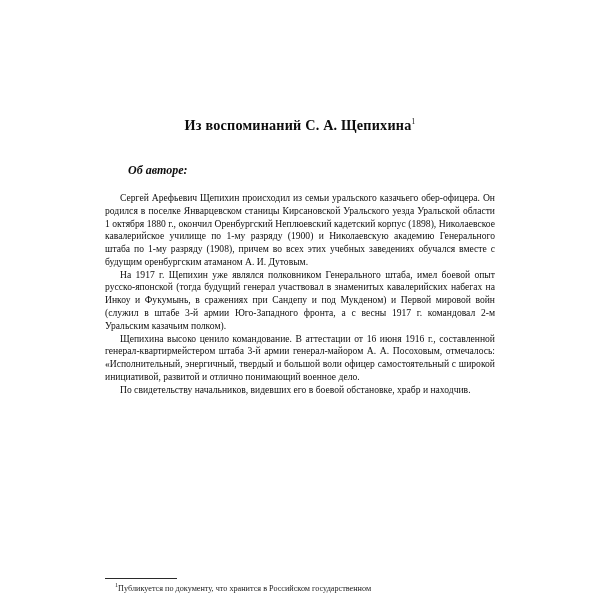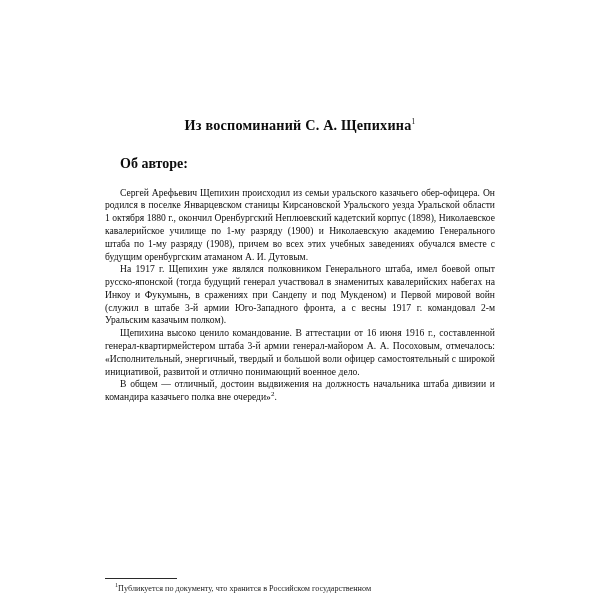--- a/index.html
+++ b/index.html
@@ -35,26 +35,27 @@
     letter-spacing: 0.2px;
     line-height: 1.2;
   }
   .doc-title .fnref {
     font-size: 7.5px;
     font-weight: normal;
     vertical-align: super;
     line-height: 0;
   }
   .section-head {
-    margin: 0;
+    margin: 8px;
     padding-top: 21px;
     padding-left: 15px;
-    font-size: 14px;
+    font-size: 12px;
     font-weight: bold;
     line-height: 1.33;
+    font-style: italic;
   }
   p.para {
     margin: 0;
     font-size: 9.6px;
     line-height: 1.333;
     text-align: justify;
     text-indent: 15px;
     text-justify: inter-word;
     hyphens: manual;
   }
@@ -99,22 +100,22 @@
 
   <div class="content">
 
     <h1 class="doc-title"><span>Из воспоминаний С. А. Щепихина</span><span class="fnref">1</span></h1>
 
     <div class="section-head">Об авторе:</div>
 
     <p class="para">Сергей Арефьевич Щепихин происходил из семьи уральского казачьего обер-офицера. Он родился в поселке Январцевском станицы Кирсановской Уральского уезда Уральской области 1 октября 1880 г., окончил Оренбургский Неплюевский кадетский корпус (1898), Николаевское кавалерийское училище по 1-му разряду (1900) и Николаевскую академию Генерального штаба по 1-му разряду (1908), причем во всех этих учебных заведениях обучался вместе с будущим оренбургским атаманом А. И. Дутовым.</p>
     <p class="para">На 1917 г. Щепихин уже являлся полковником Генерального штаба, имел боевой опыт русско-японской (тогда будущий генерал участвовал в знаменитых кавалерийских набегах на Инкоу и Фукумынь, в сражениях при Сандепу и под Мукденом) и Первой мировой войн (служил в штабе 3-й армии Юго-Западного фронта, а с весны 1917 г. командовал 2-м Уральским казачьим полком).</p>
     <p class="para">Щепихина высоко ценило командование. В аттестации от 16 июня 1916 г., составленной генерал-квартирмейстером штаба 3-й армии генерал-майором А. А. Посоховым, отмечалось: «Исполнительный, энергичный, твердый и большой воли офицер самостоятельный с широкой инициативой, развитой и отлично понимающий военное дело.</p>
+    <p class="para">По свидетельству начальников, видевших его в боевой обстановке, храбр и находчив.</p>
 
-    <p class="para"><span>В общем — отличный, достоин выдвижения на должность начальника штаба дивизии и командира казачьего полка вне очереди»</span><span class="fnref-inline">2</span><span>.</span></p>
 
   </div>
 
   <div class="footnote-area">
     <div class="footnote-rule"></div>
     <p class="footnote-text"><span class="fnmark">1</span><span>Публикуется по документу, что хранится в Российском государственном</span></p>
   </div>
 
 </div>
 

